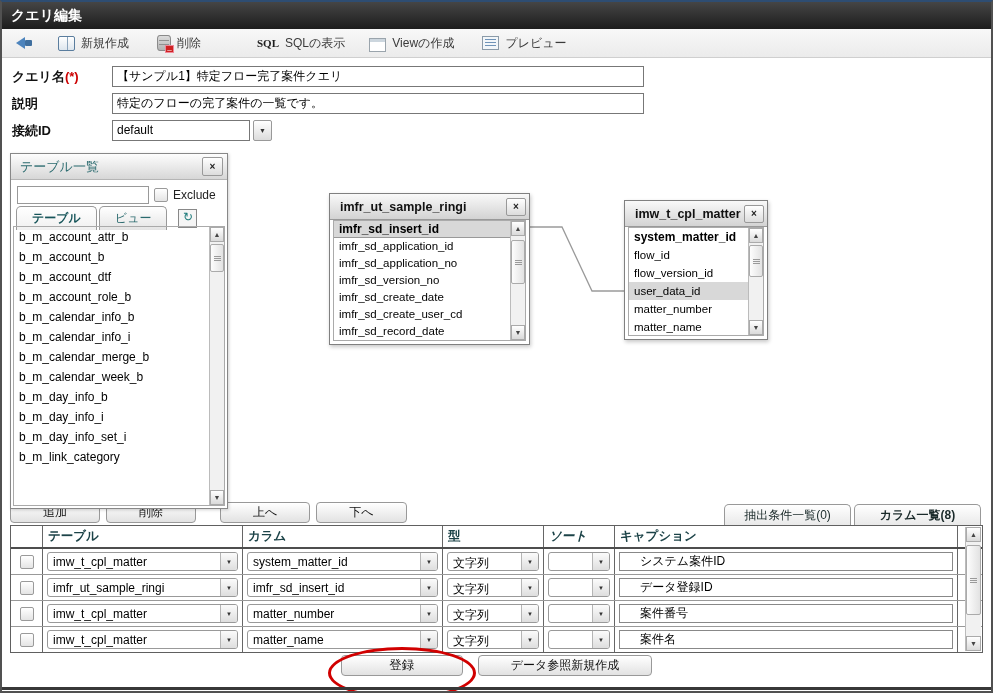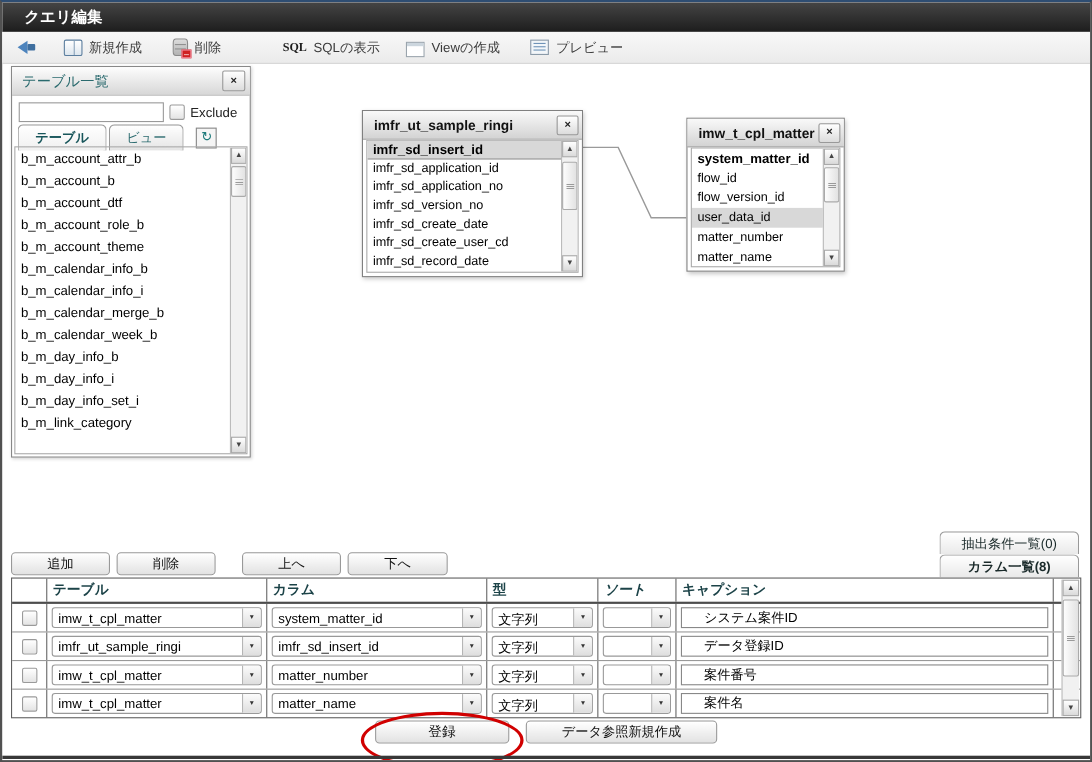--- a/index.html
+++ b/index.html
@@ -2,21 +2,21 @@
 <html><head>
 <meta charset="utf-8">
 <style>
   html,body{margin:0;padding:0;background:#fff;}
   .page{width:993px;height:693px;box-sizing:border-box;position:relative;
     border:2px solid #515151;border-top:2px solid #2e4d72;background:#fff;
     font-family:"Liberation Sans",sans-serif;display:flex;flex-direction:column;overflow:hidden;}
 
   
   .titlebar{flex:0 0 27px;background:linear-gradient(#454545,#1d1d1d);color:#fff;
-    font-weight:bold;font-size:14px;line-height:27px;padding:0 20px;}
+    font-weight:bold;font-size:14px;line-height:27px;padding:0 9px;}
 
   
   .toolbar{flex:0 0 28px;background:linear-gradient(#f8f8f8,#ebebeb);border-bottom:1px solid #cfcfcf;
     display:flex;align-items:center;padding:0 8px;}
   .tb-item{display:flex;align-items:center;gap:6px;font-size:12px;color:#3a3a3a;cursor:default;}
   .tb-back{margin:0 25px 0 6px;}
   .tb-new{margin-right:28px;}
   .tb-del{margin-right:56px;}
   .tb-sql{margin-right:24px;}
   .tb-view{margin-right:28px;align-items:flex-end;}
@@ -95,21 +95,21 @@
   .dfield.hl{background:#d8d8d8;}
   #box-fields-0 .dfield.hl{border-bottom:1px solid #999;box-sizing:border-box;}
 
   
   .actions{flex:0 0 26px;display:flex;align-items:flex-end;padding:0 10px 0 8px;}
   .btn3d{height:21px;border:1px solid #999;border-radius:4px;background:linear-gradient(#fff,#e2e2e2);
     font-size:12px;color:#111;padding:0 32px;display:inline-flex;align-items:center;justify-content:center;
     box-shadow:inset 0 1px 0 #fff;box-sizing:border-box;font-family:inherit;}
   .actions .btn3d{margin:0 6px 2px 0;}
   .gap-left{margin-left:18px !important;}
-  .rtabs{margin-left:auto;display:flex;align-items:flex-end;flex-direction:column;}
+  .rtabs{margin-left:auto;display:flex;align-items:flex-end;}
   .rtab{height:21px;border:1px solid #999;border-bottom:none;border-radius:5px 5px 0 0;
     background:linear-gradient(#fff,#e9e9e9);font-size:12px;color:#1a2a2a;display:flex;align-items:center;
     justify-content:center;padding:0 10px;min-width:127px;margin-left:3px;box-sizing:border-box;}
   .rtab.active{font-weight:bold;}
 
   
   .grid{flex:0 0 128px;margin:0 8px;border:1px solid #606060;position:relative;box-sizing:border-box;background:#fff;}
   .ghead{display:flex;height:21px;border-bottom:2px solid #4d4d4d;}
   .grow{display:flex;height:25px;border-bottom:1px solid #999;}
   .grow:last-child{border-bottom:none;}
@@ -163,20 +163,37 @@
     <div class="tb-item tb-view">
       <span class="view-icon"></span>
       <span>Viewの作成</span>
     </div>
     <div class="tb-item">
       <span class="prev-icon"></span>
       <span>プレビュー</span>
     </div>
   </div>
 
+  <div class="form">
+    <div class="frow">
+      <span class="flabel"><span>クエリ名</span><span class="req">(*)</span></span>
+      <input class="tinput" value="【サンプル1】特定フロー完了案件クエリ" style="">
+    </div>
+    <div class="frow">
+      <span class="flabel">説明</span>
+      <input class="tinput" value="特定のフローの完了案件の一覧です。" style="">
+    </div>
+    <div class="frow">
+      <span class="flabel">接続ID</span>
+      <div class="form-dd">
+        <span class="fval">default</span>
+        <span class="arrow-btn">▼</span>
+      </div>
+    </div>
+  </div>
 
   <div class="canvas">
     <svg class="connector">
       <polyline points="527,76 560,76 590,140 622,140" fill="none" stroke="#9a9a9a" stroke-width="1.3"></polyline>
     </svg>
 
     <div class="tpanel">
       <div class="tpanel-hd">
         <span>テーブル一覧</span>
         <span class="close-btn">×</span>
@@ -190,21 +207,20 @@
         <span class="ttab active">テーブル</span>
         <span class="ttab">ビュー</span>
         <span class="refresh-btn">↻</span>
       </div>
       <div class="tpanel-list">
         <div id="table-list">
             <div class="titem">b_m_account_attr_b</div>
             <div class="titem">b_m_account_b</div>
             <div class="titem">b_m_account_dtf</div>
             <div class="titem">b_m_account_role_b</div>
-            <div class="titem">b_m_account_theme</div>
             <div class="titem">b_m_calendar_info_b</div>
             <div class="titem">b_m_calendar_info_i</div>
             <div class="titem">b_m_calendar_merge_b</div>
             <div class="titem">b_m_calendar_week_b</div>
             <div class="titem">b_m_day_info_b</div>
             <div class="titem">b_m_day_info_i</div>
             <div class="titem">b_m_day_info_set_i</div>
             <div class="titem">b_m_link_category</div>
           </div>
         <div class="vscroll">

